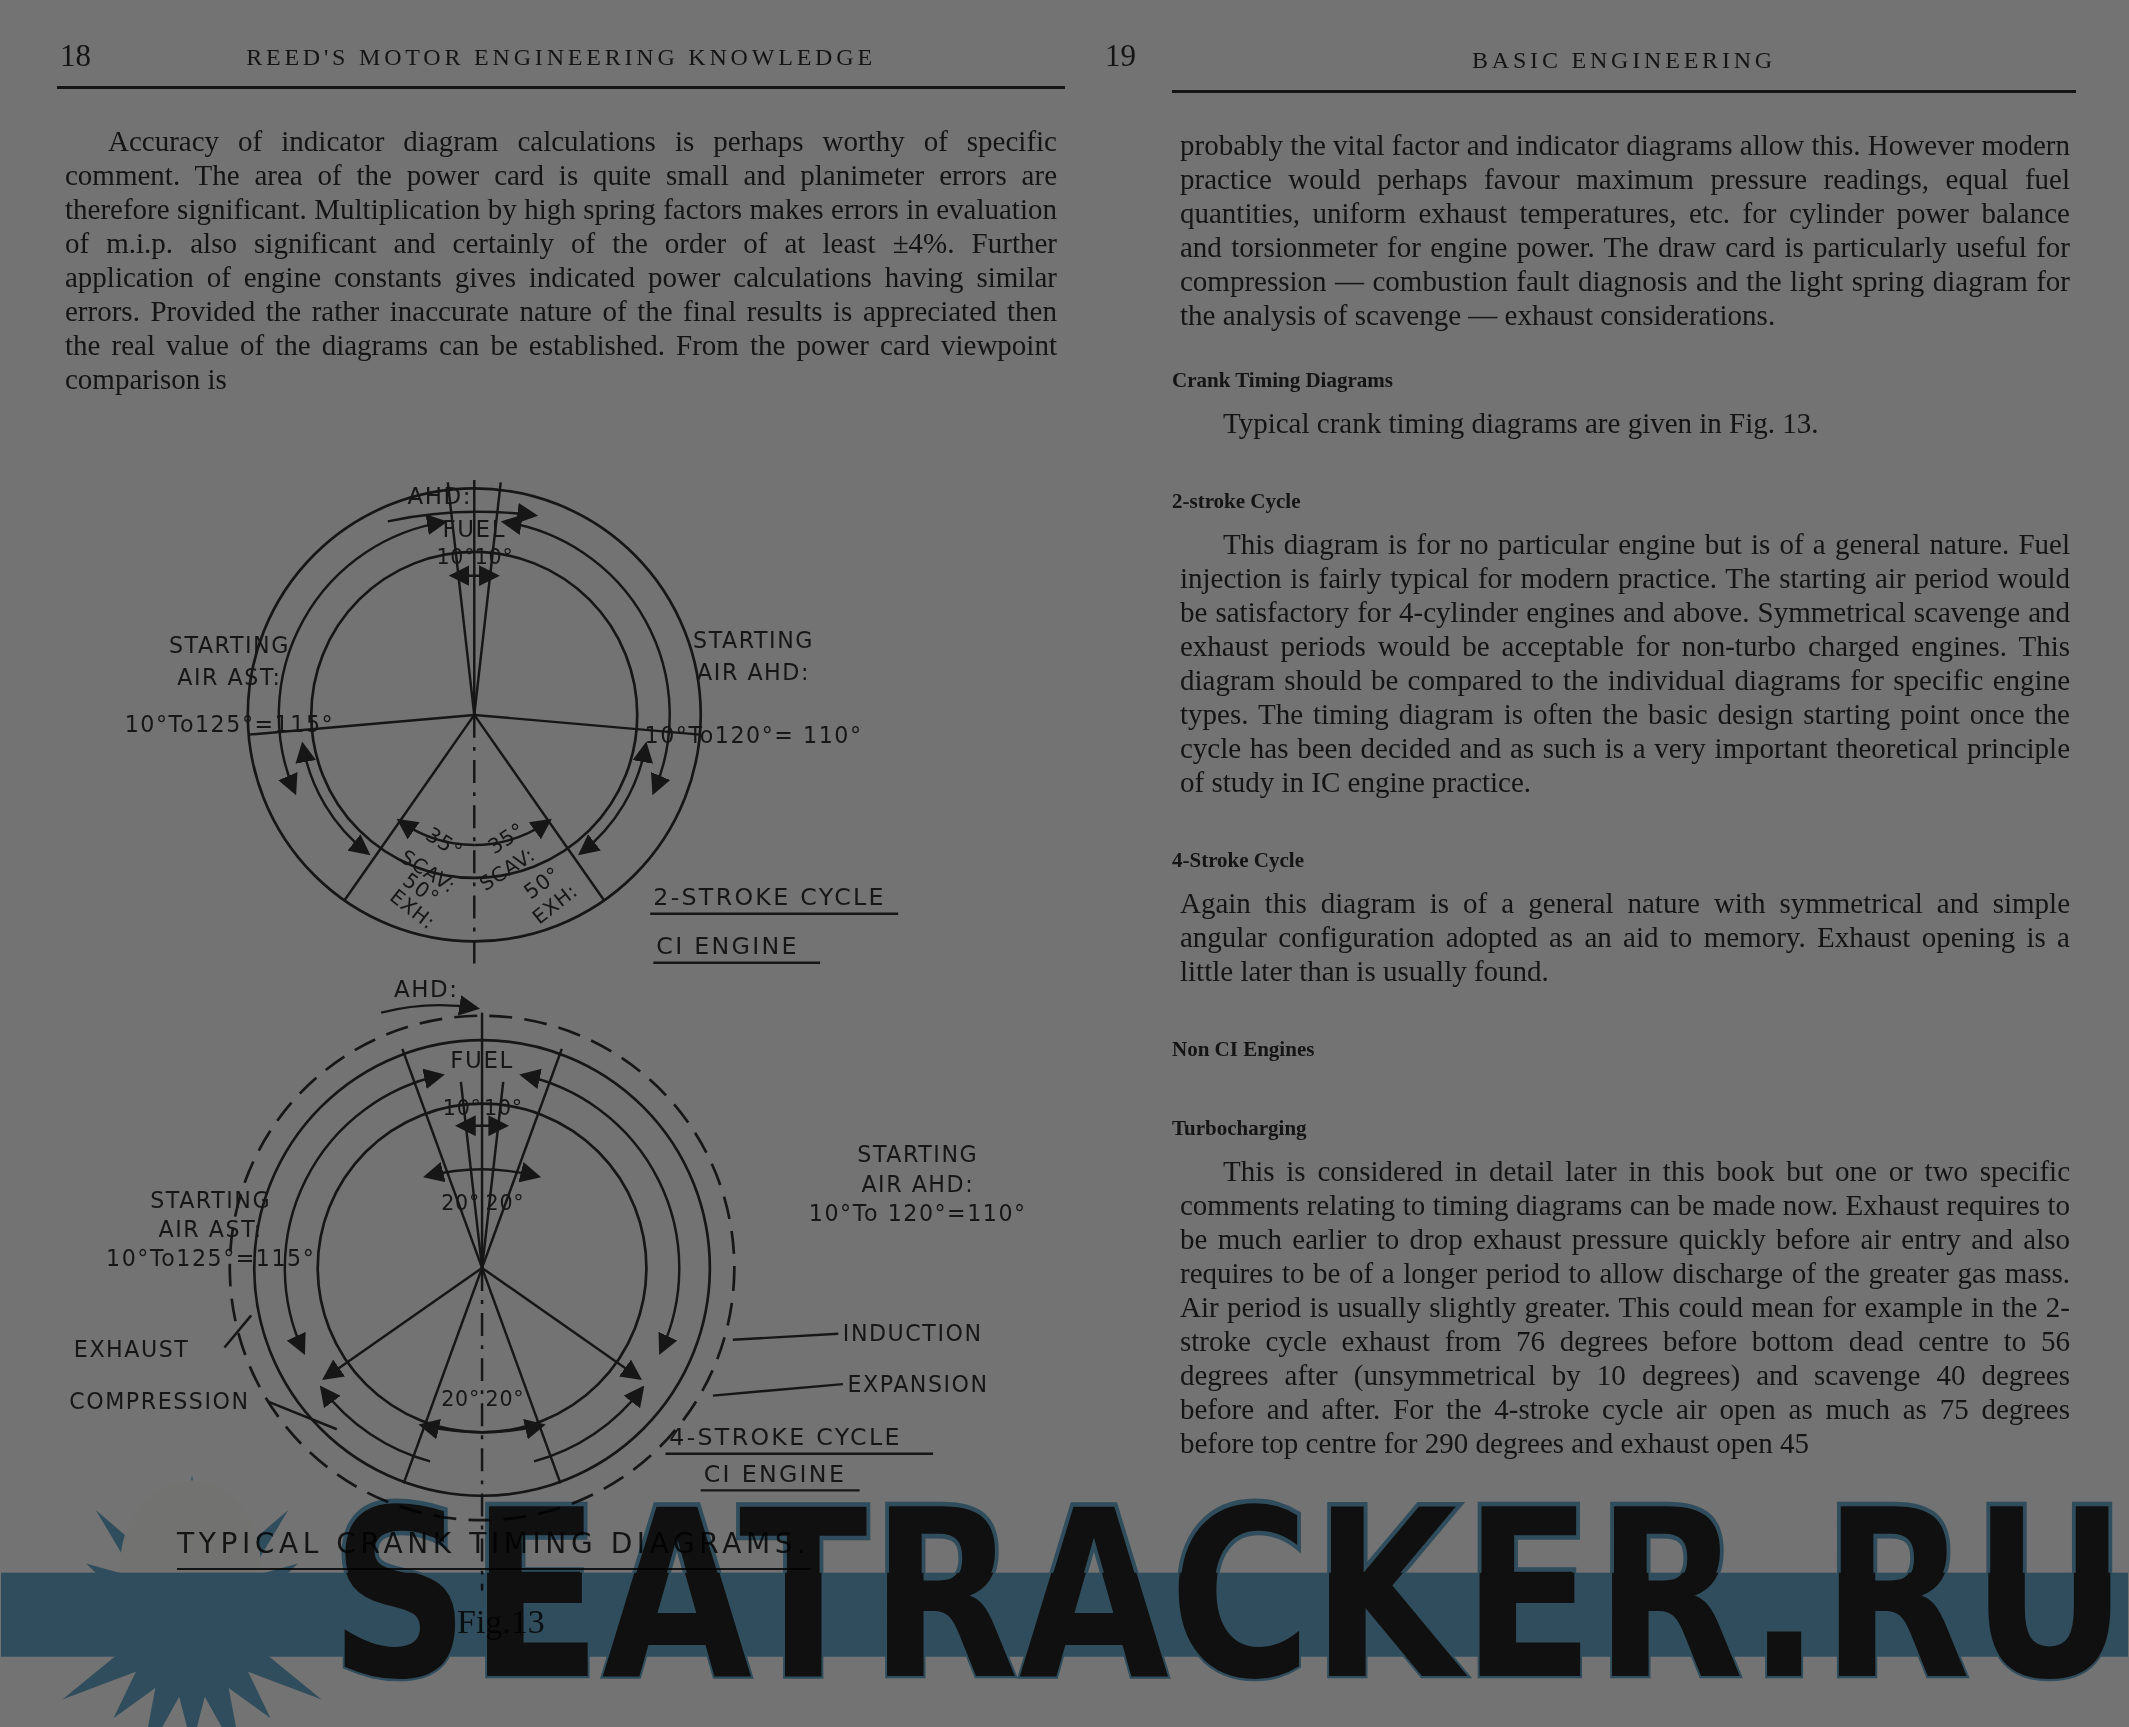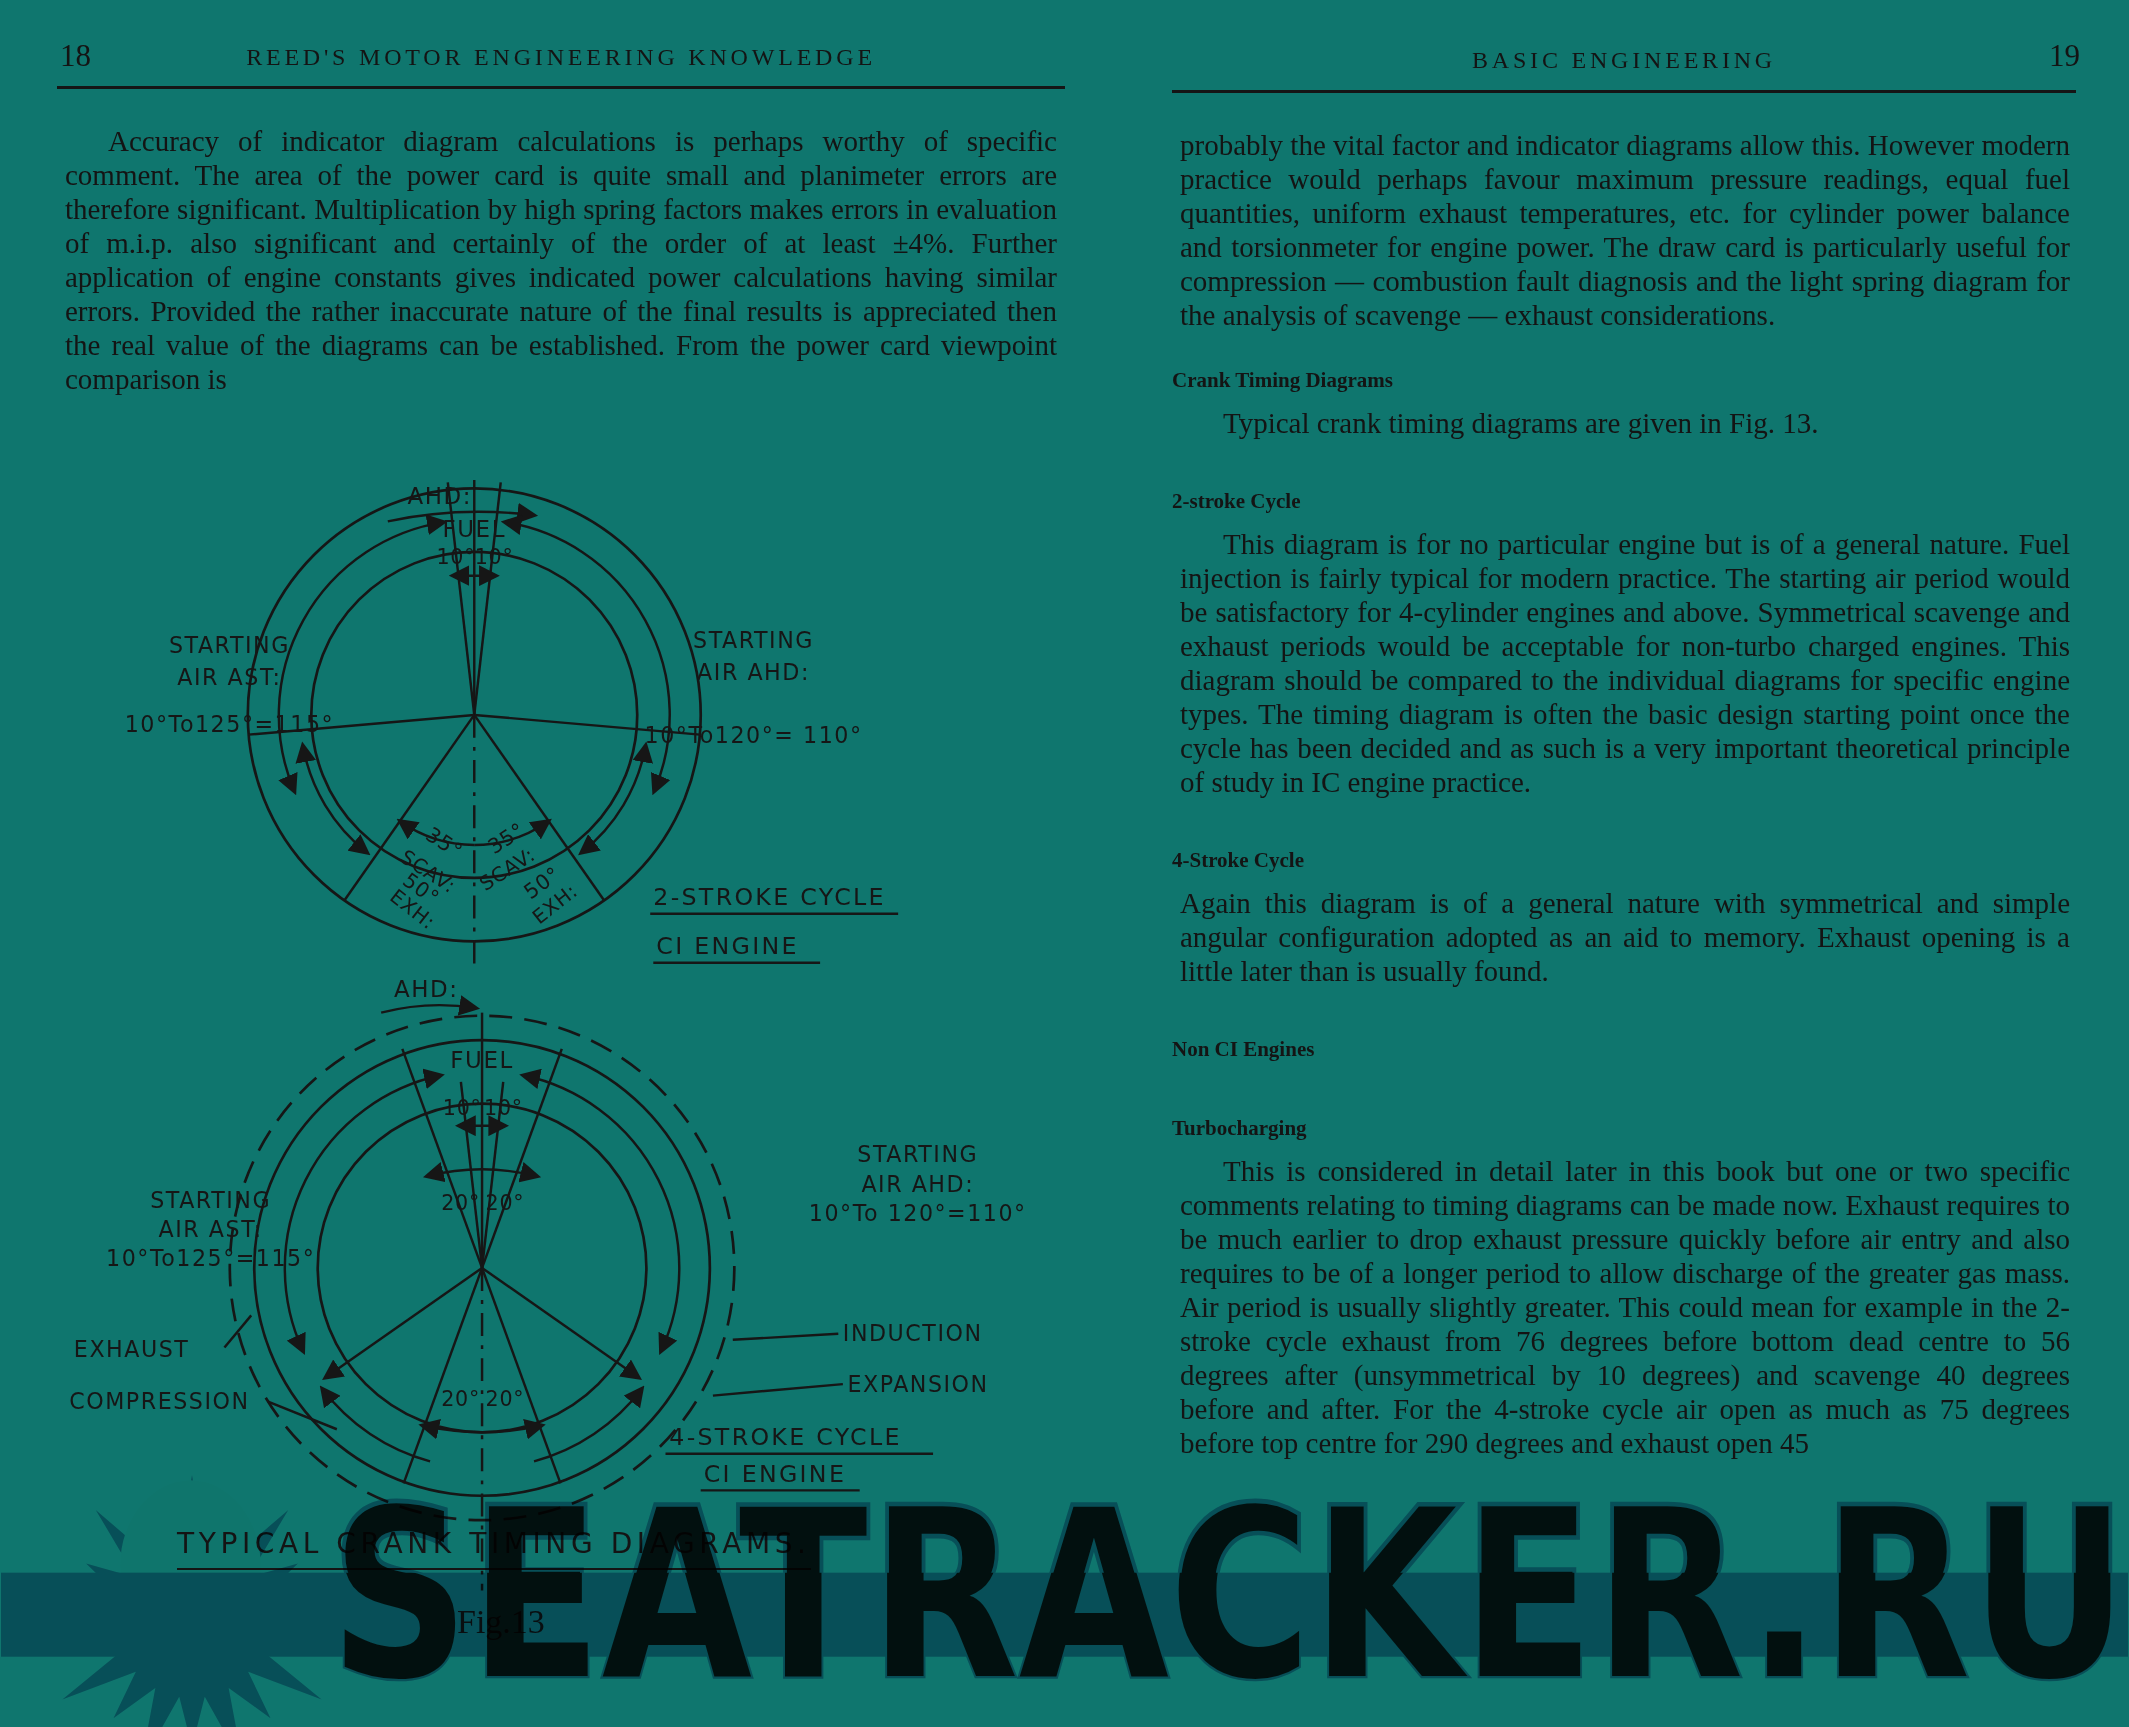--- a/index.html
+++ b/index.html
@@ -1,16 +1,16 @@
 <!DOCTYPE html>
 <html style="font-size:12.2px"><head>
 <meta charset="utf-8">
 <style>
   html,body{margin:0;padding:0;background:#e8e8e4;}
-  .page{position:relative;width:2129px;height:1728px;background:#0f766e;overflow:hidden;
+  .page{position:relative;width:2129px;height:1728px;background:#737373;overflow:hidden;
         font-family:"Liberation Serif",serif;color:#141414;}
   .abs{position:absolute;}
   .pagenum{font-size:31px;}
   .runhead{font-size:24px;letter-spacing:3.8px;}
   .rule{height:3.1px;background:#151515;}
   .body{font-size:29px;line-height:34px;text-align:justify;}
   .body p{margin:8px;}
   .ind{text-indent:43px;}
   .sect-h{font-weight:bold;font-size:21px;margin:44px 0 0 0;line-height:35px;}
   .sect-h.first{margin-top:31px;}
@@ -187,21 +187,21 @@
       <line class="ln" x1="810" y1="621" x2="1160" y2="621"></line>
       <text class="hand-title" x="860" y="658">CI ENGINE</text>
       <line class="ln" x1="856" y1="669" x2="1064" y2="669"></line>
     </g>
   </svg>
 
   <div class="abs caption" style="left:177px;top:1527px;">TYPICAL CRANK TIMING DIAGRAMS.</div>
   <div class="abs figlabel" style="left:457px;top:1603px;">Fig.13</div>
 
   <div class="abs runhead" style="left:1172px;top:47px;width:904px;text-align:center;">BASIC ENGINEERING</div>
-  <div class="abs pagenum" style="left:1176px;top:38px;width:904px;text-align:right;">19</div>
+  <div class="abs pagenum" style="left:1105px;top:38px;width:904px;">19</div>
   <div class="abs rule" style="left:1172px;top:90px;width:904px;"></div>
 
   <div class="abs body" style="left:1172px;top:120px;width:906px;">
     <p>probably the vital factor and indicator diagrams allow this. However modern practice would perhaps favour maximum pressure readings, equal fuel quantities, uniform exhaust temperatures, etc. for cylinder power balance and torsionmeter for engine power. The draw card is particularly useful for compression — combustion fault diagnosis and the light spring diagram for the analysis of scavenge — exhaust considerations.</p>
 
     <h3 class="sect-h first">Crank Timing Diagrams</h3>
     <p class="sect-p ind">Typical crank timing diagrams are given in Fig. 13.</p>
 
     <h3 class="sect-h">2-stroke Cycle</h3>
     <p class="sect-p ind">This diagram is for no particular engine but is of a general nature. Fuel injection is fairly typical for modern practice. The starting air period would be satisfactory for 4-cylinder engines and above. Symmetrical scavenge and exhaust periods would be acceptable for non-turbo charged engines. This diagram should be compared to the individual diagrams for specific engine types. The timing diagram is often the basic design starting point once the cycle has been decided and as such is a very important theoretical principle of study in IC engine practice.</p>

